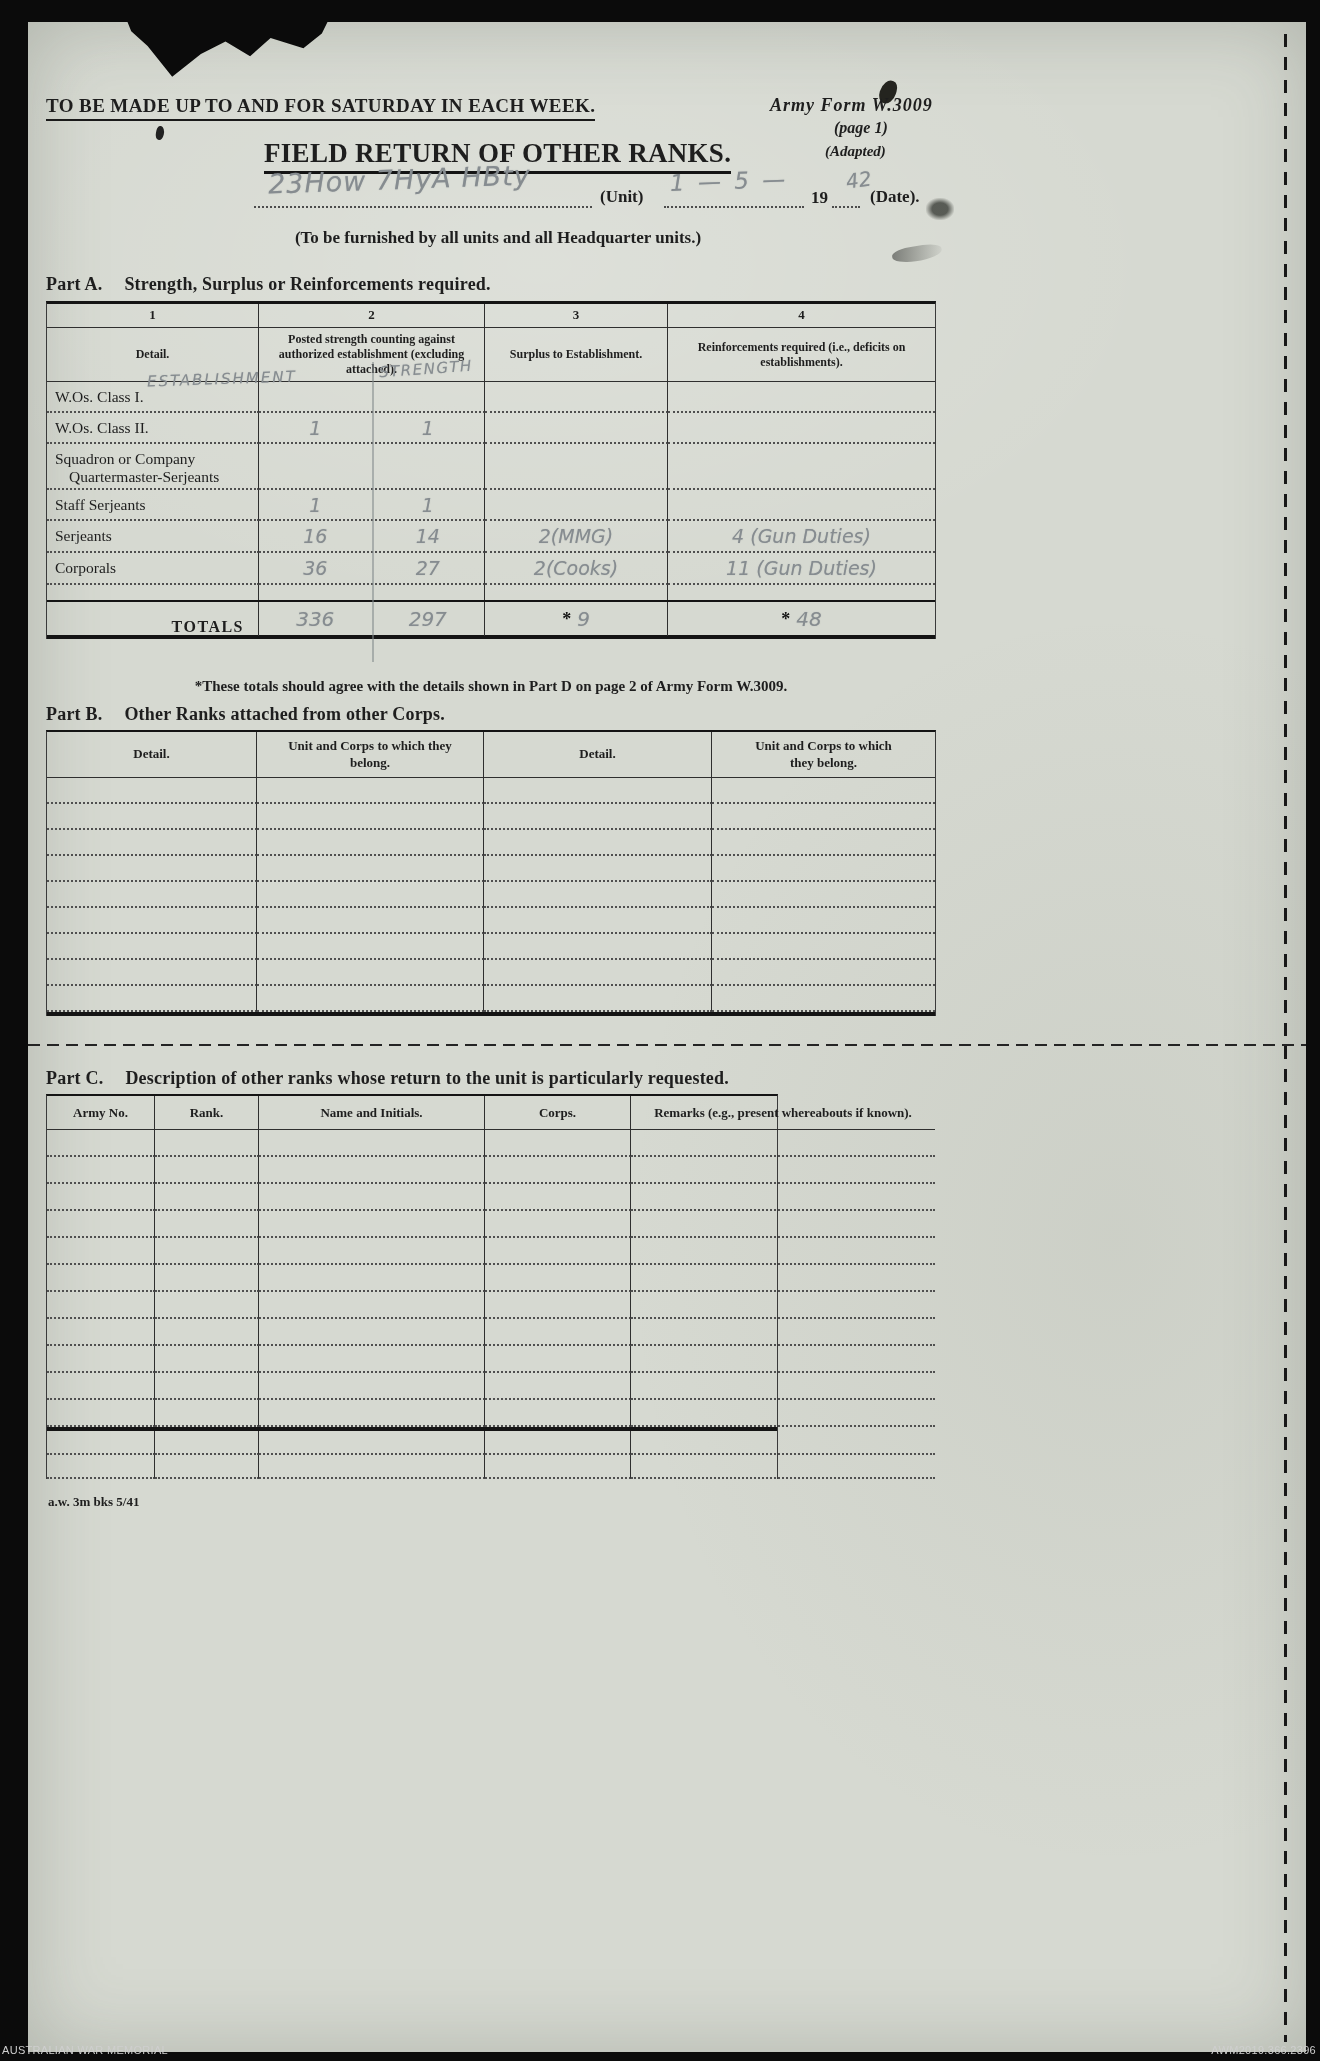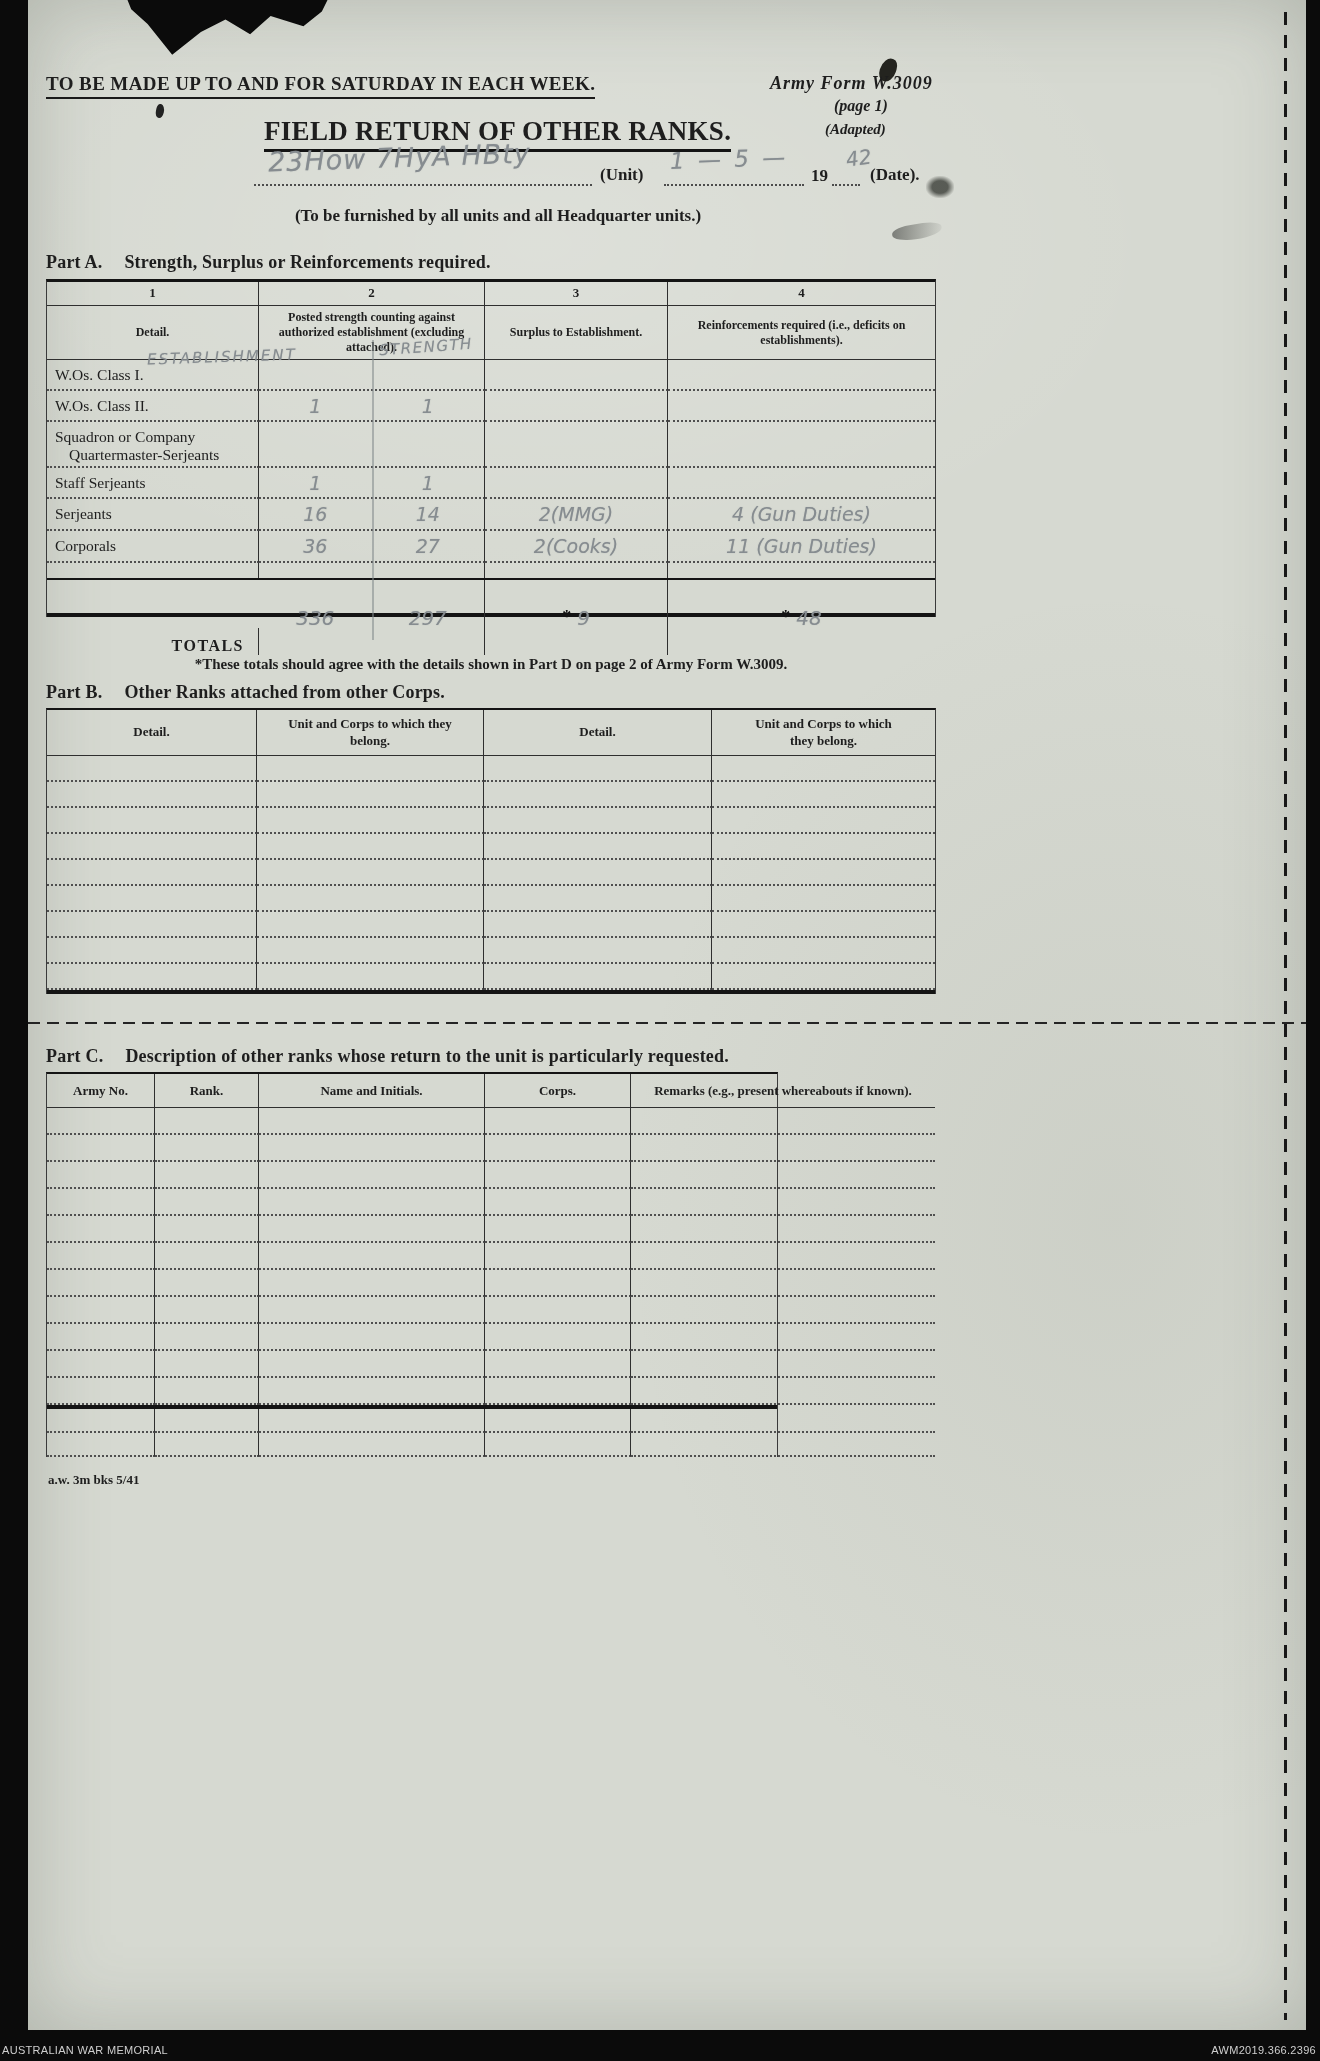--- a/index.html
+++ b/index.html
@@ -2,21 +2,21 @@
 <html><head>
 <meta charset="utf-8">
 <style>
   * { margin:0; padding:0; box-sizing:border-box; }
   html,body { width:1320px; height:2061px; }
   body { background:#0b0b0b; position:relative; overflow:hidden;
          font-family:"Liberation Serif","DejaVu Serif",serif; color:#1e1e1e; }
 
   .abs { position:absolute; }
 
-  .paper { position:absolute; left:28px; top:0; width:1278px; height:2030px;
+  .paper { position:absolute; left:28px; top:22px; width:1278px; height:2030px;
     background:
       radial-gradient(ellipse 900px 500px at 40% 12%, rgba(255,255,255,0.18), transparent 70%),
       radial-gradient(ellipse 700px 900px at 85% 60%, rgba(120,125,110,0.10), transparent 70%),
       #d6d9d1;
     box-shadow: inset 0 0 80px rgba(80,85,75,0.28);
   }
 
   .tear { position:absolute; left:95px; top:-1px; width:205px; height:57px; background:#0b0b0b;
     clip-path: polygon(2% 0, 100% 0, 97% 22%, 88% 48%, 72% 30%, 62% 62%, 50% 36%, 38% 58%, 24% 98%, 12% 44%, 4% 18%); }
 
@@ -73,21 +73,21 @@
   .nums .ca { border-bottom:1px solid #2f2f2f; text-align:center; font-size:13px; font-weight:bold; padding:3px 0 4px; }
   .heads .ca { display:flex; align-items:center; justify-content:center; text-align:center;
     font-size:12px; font-weight:bold; line-height:1.25; padding:4px 12px; min-height:53px;
     border-bottom:1px solid #2f2f2f; }
   .dr .ca { border-bottom:2px dotted #4f4f4f; }
   .det { font-size:15.5px; padding:6px 11px 2px 8px; }
   .h31 { height:31px; } .h32 { height:32px; } .h46 { height:46px; }
   .h46 .det { padding-left:22px; text-indent:-14px; }
   .gap-row { height:15px; }
   .totals { border-top:2.5px solid #141414; height:35px; }
-  .tot-label { text-align:right; padding:9px 14px 0 0; font-size:16px; font-weight:bold; letter-spacing:1.5px;margin-top:48px; }
+  .tot-label { text-align:right; padding:16px 14px 0 0; font-size:16px; font-weight:bold; letter-spacing:1.5px; }
   .split { display:flex; align-items:center; }
   .split .pv { flex:1; text-align:center; }
   .pv { font-size:19px; }
   .pv.big { font-size:20px; }
   .pcell { display:flex; align-items:center; justify-content:center; gap:6px; }
   .star { font-size:18px; font-weight:bold; color:#141414; }
   .pencil-vline { position:absolute; left:325px; top:58px; height:300px; width:2px;
     background:rgba(130,136,139,0.55); }
   .est-note { position:absolute; left:100px; top:66px; font-size:15px; letter-spacing:2px; transform:rotate(-2deg); }
   .str-note { position:absolute; left:332px; top:56px; font-size:15px; letter-spacing:1.5px; transform:rotate(-4deg); }

